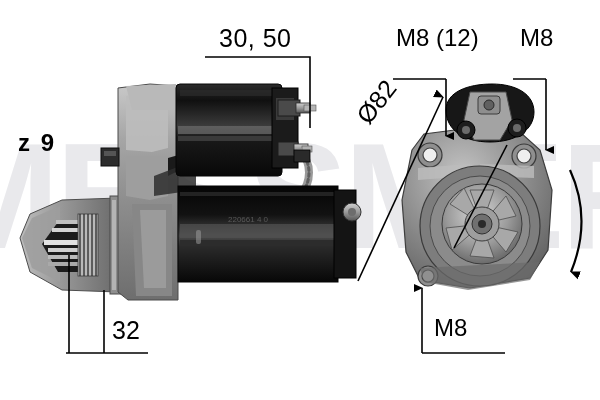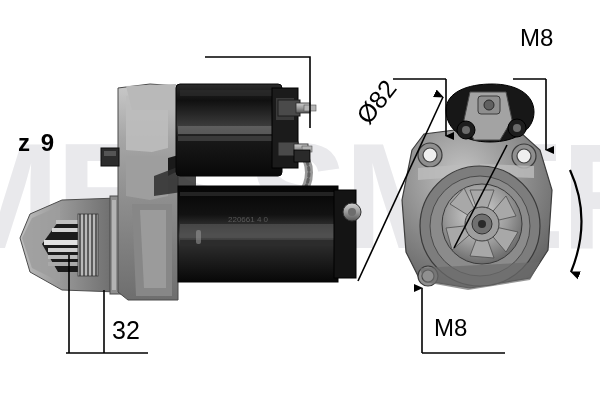--- a/index.html
+++ b/index.html
@@ -289,25 +289,27 @@
       <g>
         <path d="M454,248 L507,145"></path>
       </g>
 
       <g>
         <path d="M570,170 C586,205 584,240 571,272" stroke-width="2.2" marker-end="url(#arwGen)"></path>
       </g>
     </g>
   </svg>
 
+  <div class="ann-label" id="lbl-3050">30, 50</div>
 
   <div class="ann-label" id="lbl-z9">z 9</div>
 
   <div class="ann-label" id="lbl-23">32</div>
 
+  <div class="ann-label" id="lbl-m812">M8 (12)</div>
 
   <div class="ann-label" id="lbl-m8r">M8</div>
 
   <div class="ann-label" id="lbl-m8b">M8</div>
 
   <div class="ann-label" id="lbl-d82">Ø82</div>
 
 </div>
 
 </body></html>

